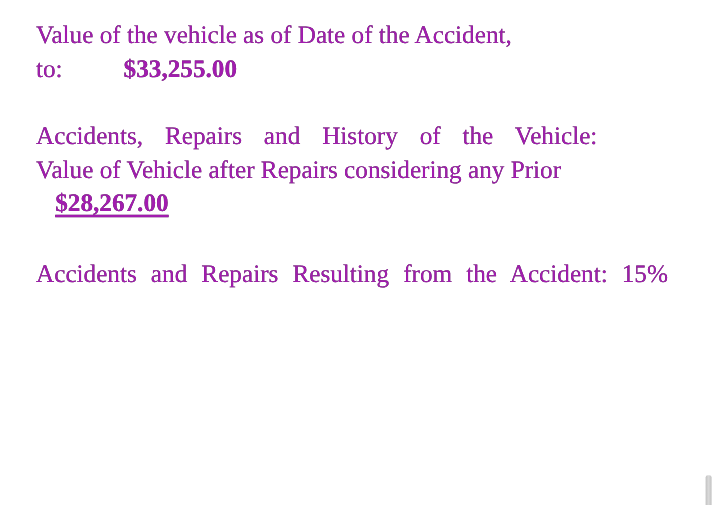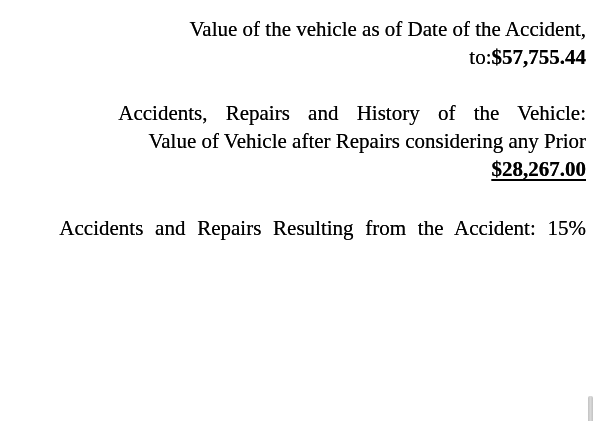--- a/index.html
+++ b/index.html
@@ -14,23 +14,22 @@
     overflow: hidden;
     font-family: "Liberation Serif", "DejaVu Serif", serif;
   }
   .doc {
     position: absolute;
     left: 30px;
     top: 15px;
     width: 556px;
     font-size: 21px;
     line-height: 28px;
-    color: #000000;
+    color: #a21caf;
     text-shadow: 0 0 0.5px #3a3a3a;
-    text-align: right;
   }
   .line {
     white-space: nowrap;
   }
   
   .stretch-light { word-spacing: 1.6px; }
   
   .stretch-heavy { word-spacing: 13px; }
   
   .stretch-mid { word-spacing: 6.5px; font-family: Liberation Serif, serif; }
@@ -42,20 +41,21 @@
     display: inline-block;
     width: 73px;
   }
   .amount {
     font-weight: bold;
   }
   .underlined {
     text-decoration: underline;
     text-decoration-thickness: 2px;
     text-underline-offset: 3px;
+    margin-left: 16px;
   }
   .amount-line-indent {
     padding-left: 88px;
     margin-top: 5px;
   }
   .scroll-thumb {
     position: absolute;
     right: 7px;
     top: 396px;
     width: 5px;
@@ -65,21 +65,21 @@
   }
 </style>
 </head>
 <body>
 
 <div class="doc">
 
   <div>
     <div class="line">Value of the vehicle as of Date of the Accident,</div>
     <div class="line">
-      <span class="label-to">to:</span><span class="amount">$57,755.44</span>
+      <span class="label-to">to:</span><span class="amount">$33,255.00</span>
     </div>
   </div>
 
   <div class="gap"></div>
 
   <div>
     <div class="line stretch-heavy">Accidents, Repairs and History of the Vehicle:</div>
     <div class="line">Value of Vehicle after Repairs considering any Prior</div>
     <div class="line">
       <span class="amount underlined">$28,267.00</span>

